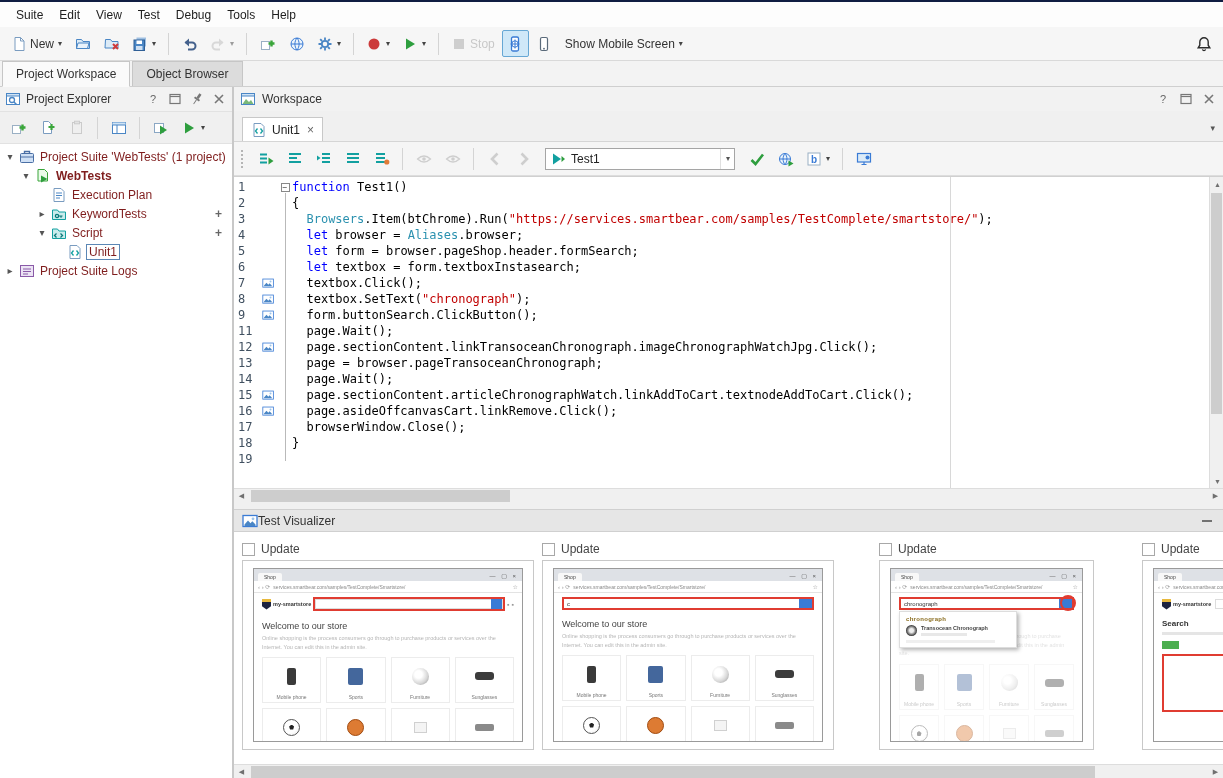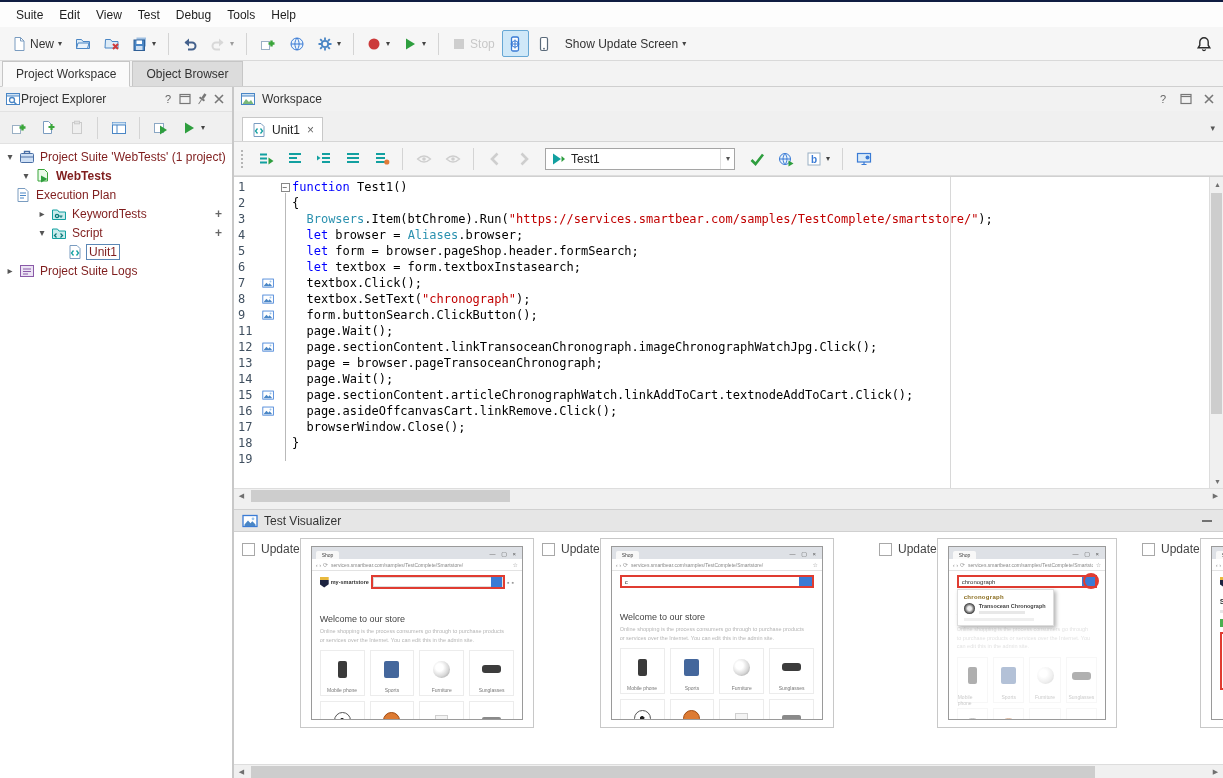--- a/index.html
+++ b/index.html
@@ -20,21 +20,21 @@
 .caret{font-size:8px;color:#444;margin-left:1px}
 .tb-sep{width:1px;height:22px;background:#d4d4d4;margin:0 5px}
 .tb-flex{flex:1}
 
 .doc-tabs{height:26px;background:#f3f3f3;display:flex;align-items:flex-end;padding-left:2px;border-bottom:1px solid #cfcfcf}
 .doc-tab{height:25px;padding:0 13px;display:flex;align-items:center;background:#dcdcdc;border:1px solid #c6c6c6;border-bottom:none;margin-right:2px;color:#333}
 .doc-tab.active{background:#fafafa;height:26px;margin-bottom:-1px;border-bottom:1px solid #fafafa}
 
 .main{flex:1;display:flex;min-height:0}
 .left{width:234px;background:#f0f0f0;border-right:2px solid #c8c8c8;display:flex;flex-direction:column;min-height:0}
-.panel-hdr{height:25px;display:flex;align-items:center;padding:0 5px;background:#f2f2f2;border-bottom:1px solid #e2e2e2}
+.panel-hdr{height:25px;display:flex;align-items:center;gap:5px;padding:0 5px;background:#f2f2f2;border-bottom:1px solid #e2e2e2}
 .panel-hdr .ttl{flex:1;color:#333}
 .hdr-btn{width:17px;height:17px;display:flex;align-items:center;justify-content:center}
 .pe-toolbar{height:32px;display:flex;align-items:center;gap:2px;padding:0 5px;border-bottom:1px solid #e2e2e2}
 .tree{flex:1;background:#fff;padding-top:3px;overflow:hidden;font-size:12px}
 .tree-row{height:19px;display:flex;align-items:center;gap:3px;white-space:nowrap}
 .expander{width:12px;text-align:center;color:#555;font-size:10px}
 .tree-label{color:#7f1d1d;padding:0 2px}
 .tree-label.bold{font-weight:bold}
 .tree-row.sel .tree-label{border:1px solid #5b87b5;background:#fff}
 .tree-plus{margin-left:auto;margin-right:10px;color:#666;font-weight:bold;font-size:12px}
@@ -66,24 +66,24 @@
 
 .vsb{width:14px;background:#f0f0f0;border-left:1px solid #ddd;display:flex;flex-direction:column}
 .vtrack{flex:1;position:relative}
 .vthumb{position:absolute;left:1px;right:1px;top:2px;height:78%;background:#cdcdcd}
 .sb-h{height:14px;display:flex;align-items:center;background:#f0f0f0;border-top:1px solid #ddd}
 .sb-btn{width:15px;height:14px;display:flex;align-items:center;justify-content:center;color:#707070;font-size:7px}
 .sb-track{flex:1;position:relative;height:14px}
 .sb-thumb{position:absolute;top:1px;height:12px;background:#cdcdcd}
 .gap8{height:7px;background:#f0f0f0}
 
-.viz-hdr{height:23px;display:flex;align-items:center;gap:6px;padding:0 8px;background:#e6e6e6;border-top:1px solid #d0d0d0;border-bottom:1px solid #d0d0d0}
+.viz-hdr{height:23px;display:flex;align-items:center;padding:0 8px;background:#e6e6e6;border-top:1px solid #d0d0d0;border-bottom:1px solid #d0d0d0}
 .viz-hdr .ttl{flex:1;color:#333}
 .viz-body{height:232px;background:#fff;padding:6px 0 0 8px;display:flex;overflow:hidden}
-.viz-col{flex:none;display:flex;flex-direction:row}
+.viz-col{flex:none;display:flex;flex-direction:column}
 .viz-update{height:22px;display:flex;align-items:center;gap:6px;color:#444}
 .cb{width:13px;height:13px;border:1px solid #a8a8a8;background:#fff;flex:none}
 .thumb{height:190px;border:1px solid #c8c8c8;background:#fff;padding:7px 10px}
 
 .bwin{height:100%;border:1px solid #9a9a9a;display:flex;flex-direction:column;background:#fff;overflow:hidden}
 .btitle{height:12px;background:#dee1e6;display:flex;align-items:center;gap:3px;padding:0 4px;font-size:6px;color:#555;flex:none}
 .btab{background:#f8f8f8;border-radius:2px 2px 0 0;padding:1px 6px;font-size:5px;margin-top:3px;color:#444}
 .bflex{flex:1}
 .bctl{font-size:6px;letter-spacing:2px;color:#555}
 .burl{height:12px;border-bottom:1px solid #e3e3e3;display:flex;align-items:center;gap:3px;padding:0 4px;font-size:6px;color:#999;flex:none}
@@ -93,21 +93,21 @@
 .blogo{display:flex;align-items:center;gap:2px;flex:none}
 .blogo-shield{width:9px;height:11px;background:linear-gradient(#e8b93e 0 28%,#1c2340 28%);clip-path:polygon(0 0,100% 0,100% 70%,50% 100%,0 70%)}
 .blogo-text{font-size:5.5px;font-weight:bold;color:#333}
 .bsearchwrap{flex:1;height:10px;display:flex;align-items:center;border:1px solid #ddd;position:relative}
 .bsearchwrap.hl{outline:2px solid #e03c31}
 .bsearchbtn{width:11px;height:10px;background:#3a7bd5;margin-left:auto}
 .bhicons{font-size:7px;color:#999;flex:none}
 .bsearchrow{height:13px;display:flex;align-items:center;border:2px solid #e03c31;margin-top:1px;padding-left:3px;font-size:6px;color:#333;position:relative}
 .bsearchbtn2{width:13px;align-self:stretch;background:#3a7bd5;margin-left:auto}
 .redcircle{position:absolute;right:-4px;top:-4px;width:16px;height:16px;border:2px solid #e03c31;border-radius:50%}
-.bwelcome{font-size:9px;color:#444;margin-top:24px}
+.bwelcome{font-size:9px;color:#444;margin-top:9px}
 .bdesc{font-size:5.5px;color:#b5b5b5;margin-top:3px;line-height:1.55;width:96%}
 .pgrid{display:grid;grid-template-columns:repeat(4,1fr);gap:5px;margin-top:6px}
 .dimmed{opacity:.4}
 .pcell{border:1px solid #ececec;height:46px;display:flex;flex-direction:column;align-items:center;padding-bottom:1px}
 .pimg{flex:1;display:flex;align-items:center;justify-content:center}
 .pcap{font-size:5px;color:#777;height:7px}
 .p-phone{width:9px;height:17px;background:#3a3a3a;border-radius:2px}
 .p-jeans{width:15px;height:17px;background:#44679c;border-radius:2px}
 .p-chair{width:17px;height:17px;border-radius:50%;background:radial-gradient(circle at 38% 38%,#fff 25%,#d8d8d8 60%,#8a8a8a 100%)}
 .p-shades{width:19px;height:8px;background:#3c3c3c;border-radius:3px}
@@ -262,21 +262,21 @@
       </div>
       <div class="tb-btn">
         <span class="icon">
           <svg width="16" height="16" viewBox="0 0 16 16" xmlns="http://www.w3.org/2000/svg">
             <rect x="4.5" y="1.5" width="7" height="13" rx="1.5" fill="#fff" stroke="#5a6a7a" stroke-width="1.2"></rect>
             <circle cx="8" cy="12.7" r=".9" fill="#5a6a7a"></circle>
           </svg>
         </span>
       </div>
       <div class="tb-btn">
-        <span class="tb-label">Show Update Screen</span>
+        <span class="tb-label">Show Mobile Screen</span>
         <span class="caret">▾</span>
       </div>
       <div class="tb-flex"></div>
       <div class="tb-btn">
         <span class="icon">
           <svg width="16" height="16" viewBox="0 0 16 16" xmlns="http://www.w3.org/2000/svg">
             <path d="M8 1.8a4.2 4.2 0 0 1 4.2 4.2v3.2l1.6 2.6H2.2L3.8 9.2V6A4.2 4.2 0 0 1 8 1.8z" fill="none" stroke="#2b2b2b" stroke-width="1.4"></path>
             <path d="M6.4 13.4a1.7 1.7 0 0 0 3.2 0" fill="none" stroke="#2b2b2b" stroke-width="1.3"></path>
           </svg>
         </span>
@@ -393,21 +393,21 @@
           <div class="tree-row" style="padding-left: 20px;">
             <span class="expander">▾</span>
             <span class="icon">
               <svg width="16" height="16" viewBox="0 0 16 16" xmlns="http://www.w3.org/2000/svg">
                 <path d="M3 1.5h6.5l3 3V13H3z" fill="#eafbea" stroke="#3aa53a"></path>
                 <path d="M6 14.5l6.5-3.5L6 7.5z" fill="#2e9e3e"></path>
               </svg>
             </span>
             <span class="tree-label bold">WebTests</span>
           </div>
-          <div class="tree-row" style="">
+          <div class="tree-row" style="padding-left: 36px;">
             <span class="expander"></span>
             <span class="icon">
               <svg width="16" height="16" viewBox="0 0 16 16" xmlns="http://www.w3.org/2000/svg">
                 <path d="M3 1.5h7l3 3v10H3z" fill="#fff" stroke="#7a9cc0"></path>
                 <path d="M5 6h6M5 8.5h6M5 11h4" stroke="#4a86c5"></path>
               </svg>
             </span>
             <span class="tree-label">Execution Plan</span>
           </div>
           <div class="tree-row" style="padding-left: 36px;">

